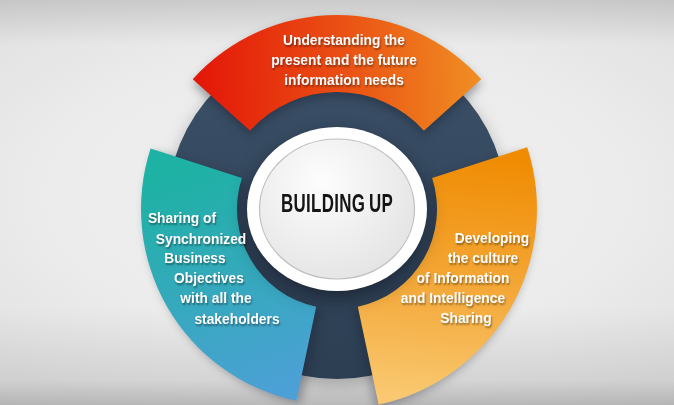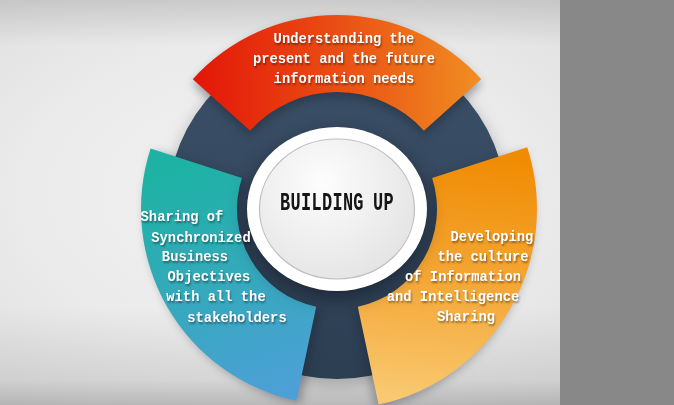--- a/index.html
+++ b/index.html
@@ -1,18 +1,18 @@
 <!DOCTYPE html>
 <html><head>
 <meta charset="utf-8">
 <style>
   html,body{margin:0;padding:0;background:#888;}
   .stage{
-    position:relative;width:560px;height:405px;overflow:hidden;
-    font-family:Liberation Mono, monospace;
+    position:relative;width:674px;height:405px;overflow:hidden;
+    font-family:Liberation Sans, sans-serif;
     background:
       linear-gradient(180deg, rgba(140,140,140,.30) 0%, rgba(255,255,255,0) 11%,
                       rgba(255,255,255,0) 76%, rgba(120,120,120,.16) 94%, rgba(100,100,100,.34) 100%),
       radial-gradient(118% 98% at 50% 48%, #f2f2f2 0%, #ebebeb 38%, #dfdfdf 66%, #cecece 88%, #c4c4c4 100%);
   }
   svg{position:absolute;left:0;top:0;}
   .ring{filter:drop-shadow(0px 5px 8px rgba(0,0,0,.25));}
   .fan-top{filter:drop-shadow(0px 5px 5px rgba(22,28,42,.38));}
   .fan-left{filter:drop-shadow(4px 3px 5px rgba(22,28,42,.35));}
   .fan-right{filter:drop-shadow(-3px 4px 5px rgba(22,28,42,.32));}

